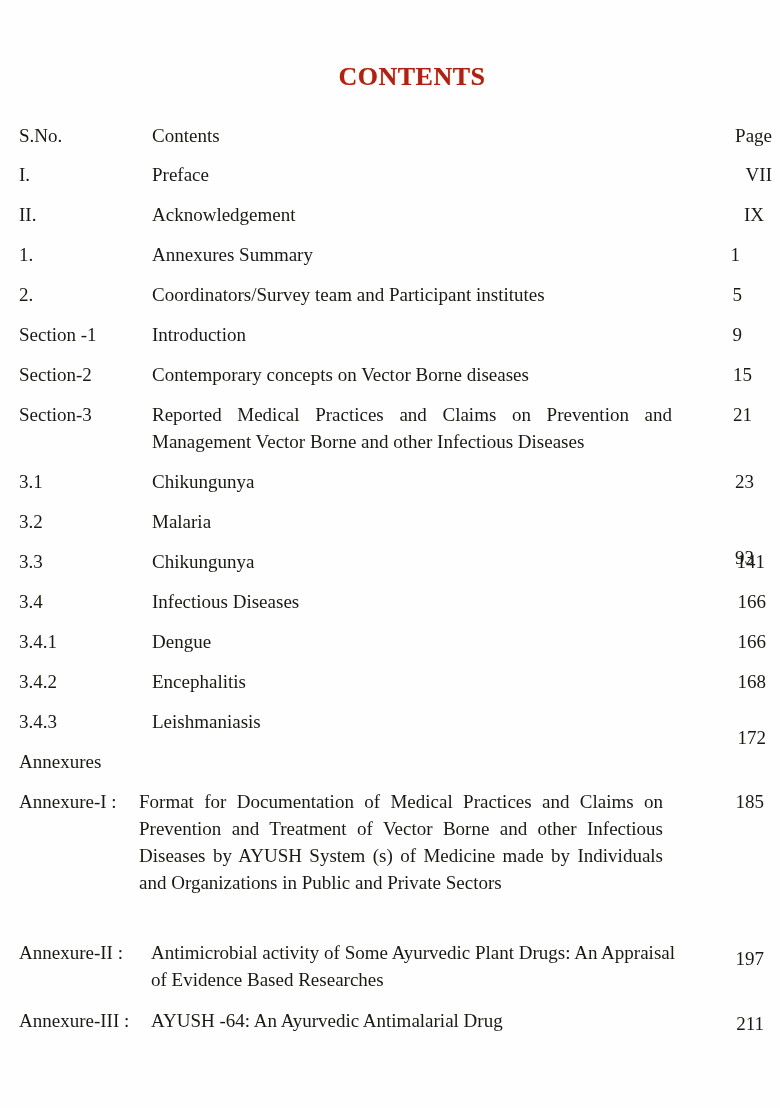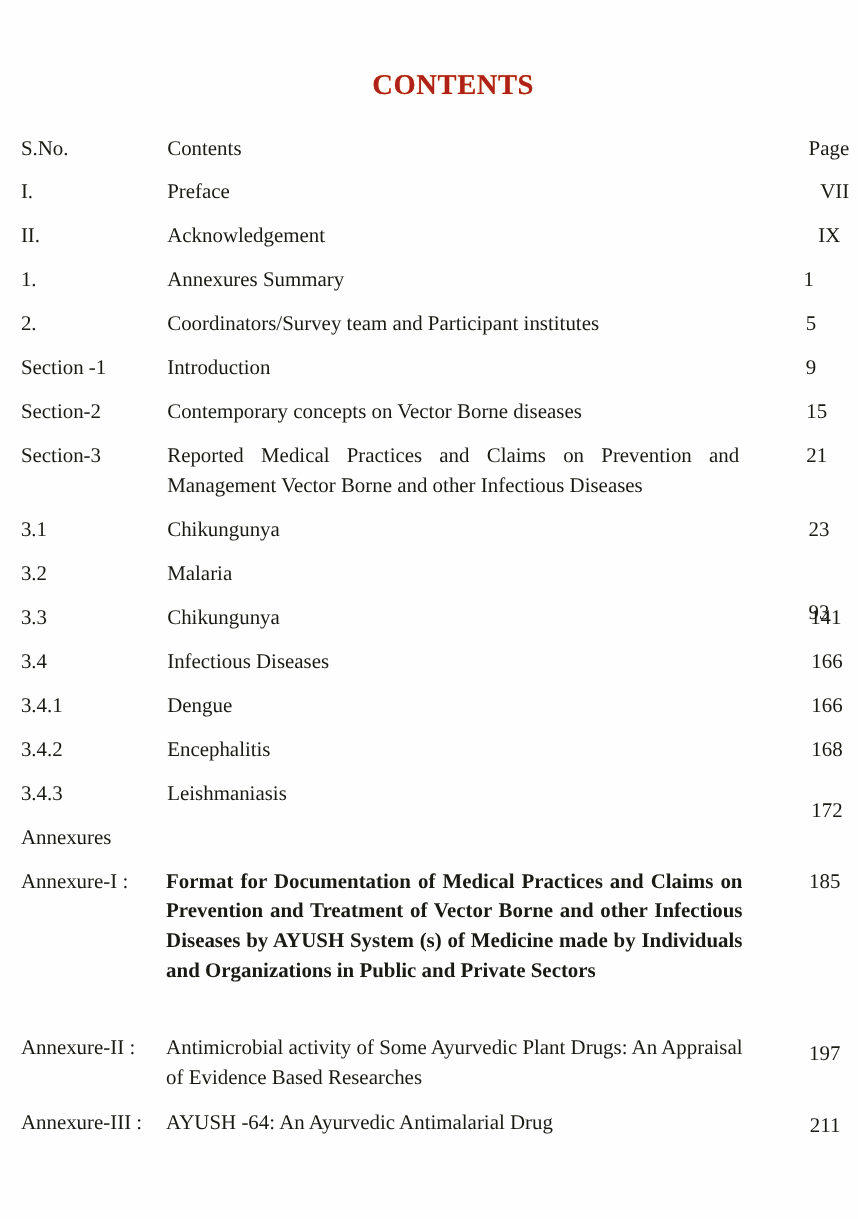--- a/index.html
+++ b/index.html
@@ -163,21 +163,21 @@
     <span class="content">Leishmaniasis</span>
     <span class="page" style="right:14px;margin-top:16px;">172</span>
   </div>
 
   <div class="row" style="top:748px;">
     <span class="sno">Annexures</span>
   </div>
 
   <div class="row" style="top:788px;">
     <span class="sno">Annexure-I :</span>
-    <span class="content justify" style="left:151px; width:524px;font-weight:bold;">Format for Documentation of Medical Practices and Claims on Prevention and Treatment of Vector Borne and other Infectious Diseases by AYUSH System (s) of Medicine made by Individuals and Organizations in  Public and Private Sectors</span>
+    <span class="content justify" style="left:139px; width:524px;">Format for Documentation of Medical Practices and Claims on Prevention and Treatment of Vector Borne and other Infectious Diseases by AYUSH System (s) of Medicine made by Individuals and Organizations in  Public and Private Sectors</span>
     <span class="page" style="right:16px;">185</span>
   </div>
 
   <div class="row" style="top:939px;">
     <span class="sno">Annexure-II :</span>
     <span class="content justify" style="left:151px; width:524px;">Antimicrobial activity of Some Ayurvedic Plant Drugs: An Appraisal of Evidence Based Researches</span>
     <span class="page" style="right:16px; top:6px;text-align:center;">197</span>
   </div>
 
   <div class="row" style="top:1007px;">

